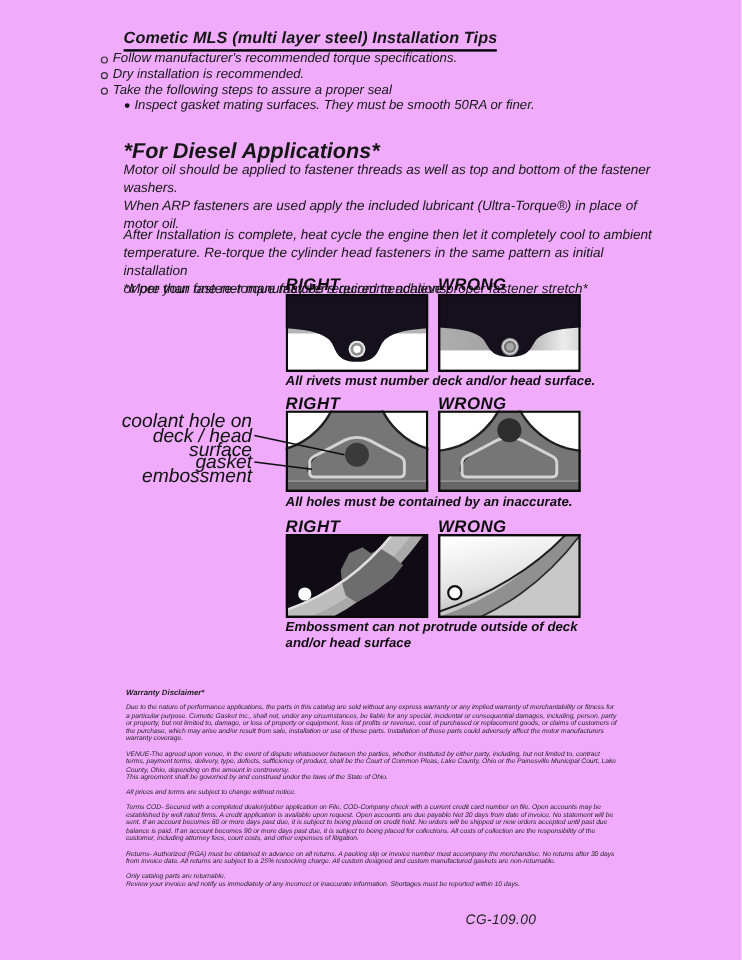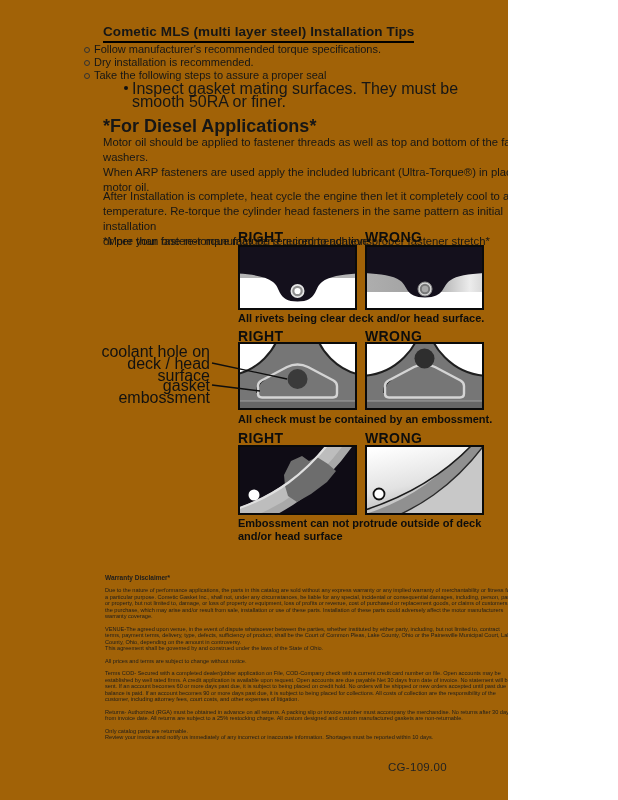--- a/index.html
+++ b/index.html
@@ -1,29 +1,29 @@
 <!DOCTYPE html>
 <html><head>
 <meta charset="utf-8">
 <style>
   html,body{margin:0;padding:0;background:#fff;}
   .page{
-    position:relative;width:508px;height:800px;background:#a16207;
-    font-family:"Liberation Sans",sans-serif;color:#161616;overflow:hidden;
+    position:relative;width:618px;height:800px;background:#f0abfc;
+    font-family:"Liberation Sans",sans-serif;color:#161616;overflow:hidden;font-style:italic;
   }
   .abs{position:absolute;}
   .prewrap{white-space:pre-line;}
   .title{
     left:103px;top:24px;font-size:13.5px;font-weight:bold;
     border-bottom:2px solid #000;padding-bottom:2px;letter-spacing:.1px;
   }
   .bullets{left:84px;top:43px;font-size:11px;line-height:13px;}
   .bullet-row{display:flex;align-items:flex-start;}
   .o-marker{flex:0 0 auto;width:4px;height:4px;border:1px solid #333;border-radius:50%;margin:3.5px 4px 0 0;}
-  .sub-bullets{left:124px;top:82px;font-size:16px;line-height:13px;}
+  .sub-bullets{left:104px;top:82px;font-size:11px;line-height:13px;}
   .d-marker{flex:0 0 auto;width:4px;height:4px;background:#111;border-radius:50%;margin:4px 4px 0 0;}
   .diesel-heading{left:103px;top:116px;font-size:18px;font-weight:bold;}
   .body-para{left:103px;width:445px;font-size:11.3px;line-height:15px;}
   .p1{top:135px;}
   .p2{top:169px;margin-top:20px;}
   .note{top:223px;margin-top:11px;}
   .dg-header{width:119px;text-align:left;font-size:14px;font-weight:600;letter-spacing:.4px;color:#0d0d0d;}
   .hL{left:238px;} .hR{left:365px;}
   .hdr1{top:229px;} .hdr2{top:328px;} .hdr3{top:430px;}
   .caption{font-weight:bold;font-size:11px;line-height:12.5px;color:#0d0d0d;}
@@ -101,21 +101,21 @@
         <stop offset="1" stop-color="#d6d6d6"></stop>
       </linearGradient>
     </defs>
     <rect x="0" y="0" width="119" height="65" fill="#ffffff"></rect>
     <rect x="0" y="28" width="119" height="19" fill="url(#bandGrad)"></rect>
     <path d="M0,0 L119,0 L119,28 C103,29 92,30.5 85,35.5 C77,40.5 80,52.5 60,52.5 C40,52.5 43,40.5 35,35.5 C28,30.5 16,29 0,28 Z" fill="#14101c"></path>
     <circle cx="60" cy="44" r="7" fill="#d8d8d8" stroke="#8a8a8a" stroke-width="1"></circle>
     <circle cx="60" cy="44" r="4.2" fill="#a8a8a8" stroke="#777777" stroke-width="2"></circle>
     <rect x="1" y="1" width="117" height="63" fill="none" stroke="#0a0a0a" stroke-width="2"></rect>
   </svg>
-  <div class="abs caption cap1">All rivets being clear deck and/or head surface.</div>
+  <div class="abs caption cap1">All rivets must number deck and/or head surface.</div>
 
   <div class="abs dg-header hL hdr2">RIGHT</div>
   <div class="abs dg-header hR hdr2">WRONG</div>
 
   <div class="abs side-label lbl-coolant prewrap">coolant hole on
 deck / head surface</div>
   <div class="abs side-label lbl-emboss">gasket embossment</div>
 
   <svg class="abs panel pnl-r2L" width="119" height="68" viewBox="0 0 119 68">
     <rect x="0" y="0" width="119" height="68" fill="#767676"></rect>
@@ -132,21 +132,21 @@
     <rect x="0" y="0" width="119" height="68" fill="#767676"></rect>
     <rect x="0" y="59" width="119" height="9" fill="#666666"></rect>
     <line x1="0" y1="59" x2="119" y2="59" stroke="#9e9e9e" stroke-width="1"></line>
     <circle cx="-6" cy="-30" r="64" fill="#ffffff" stroke="#1f1f1f" stroke-width="2"></circle>
     <circle cx="125" cy="-30" r="64" fill="#ffffff" stroke="#1f1f1f" stroke-width="2"></circle>
     <path d="M19,51 Q19,41 26,37.5" fill="none" stroke="#111111" stroke-width="2"></path>
     <path d="M20,47 L20,44 Q20,40.5 23.5,38.5 L49,25 Q54,22.5 59.5,22.5 Q65,22.5 70,25 L95.5,38.5 Q99,40.5 99,44 L99,51.5 Q99,55.5 95,55.5 L24,55.5 Q20,55.5 20,51.5 Z" fill="none" stroke="#d4d4d4" stroke-width="2.4"></path>
     <circle cx="59.5" cy="16.5" r="10" fill="#2e2e2e"></circle>
     <rect x="1" y="1" width="117" height="66" fill="none" stroke="#0a0a0a" stroke-width="2"></rect>
   </svg>
-  <div class="abs caption cap2">All check must be contained by an embossment.</div>
+  <div class="abs caption cap2">All holes must be contained by an inaccurate.</div>
 
   <svg class="abs pointer-overlay" width="420" height="70" viewBox="0 0 420 70">
     <line x1="112" y1="23" x2="187" y2="39" stroke="#0e0e0e" stroke-width="1.3"></line>
     <line x1="112" y1="45" x2="160" y2="51" stroke="#0e0e0e" stroke-width="1.3"></line>
   </svg>
 
   <div class="abs dg-header hL hdr3">RIGHT</div>
   <div class="abs dg-header hR hdr3">WRONG</div>
 
   <svg class="abs panel pnl-r3L" width="119" height="70" viewBox="0 0 119 70">

